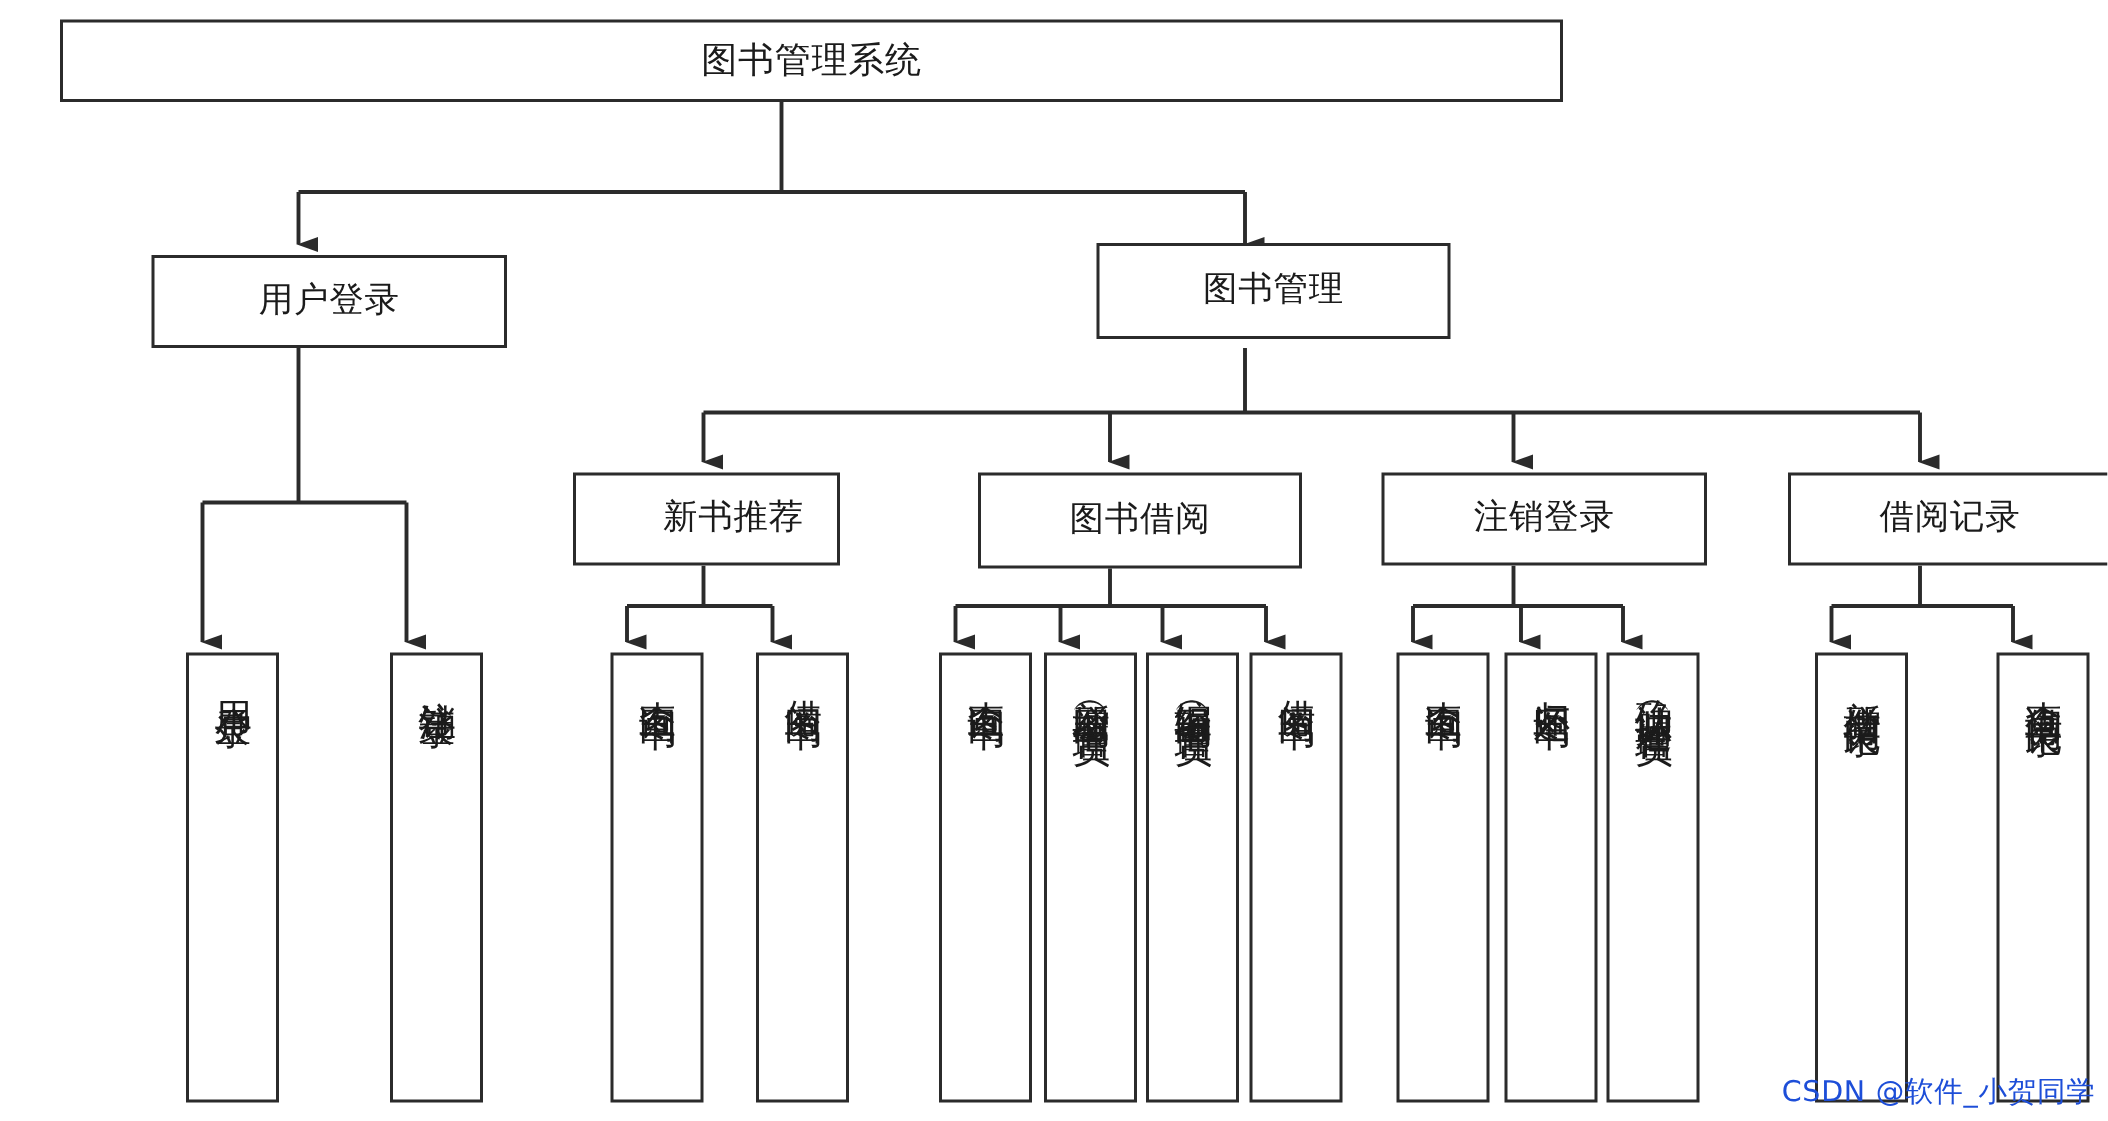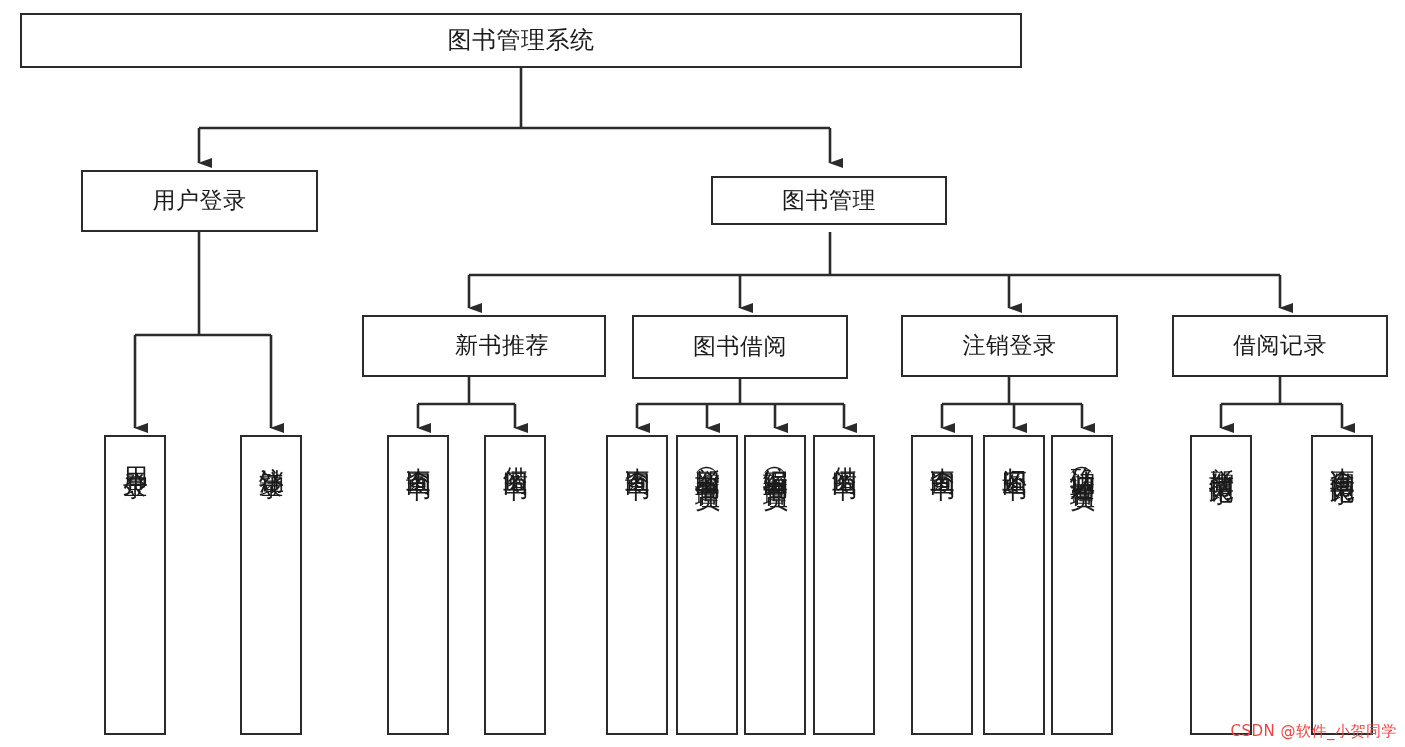--- a/index.html
+++ b/index.html
@@ -28,20 +28,21 @@
   .node {
     position: absolute;
     box-sizing: border-box;
     border: 2.5px solid #2b2b2b;
     background: #ffffff;
     display: flex;
     align-items: center;
     justify-content: center;
     color: #1b1b1b;
     letter-spacing: 0.5px;
+    margin-left: 20px;
   }
   .node.horiz {
     font-size: 23px;
     line-height: 1.1;
   }
   .node.vert {
     align-items: flex-start;
     justify-content: center;
     padding-top: 10px;
   }
@@ -53,22 +54,22 @@
     letter-spacing: 3px;
     white-space: nowrap;
   }
   .node.root {
     font-size: 24px;
   }
   .watermark {
     position: absolute;
     right: 8px;
     bottom: 6px;
-    font-size: 15px;
-    color: #ef4444;
+    font-size: 19px;
+    color: #1d4ed8;
     letter-spacing: 0.5px;
     white-space: nowrap;
   }
 </style>
 </head>
 <body>
 
 <div id="canvas">
 
   <svg class="connectors" viewBox="0 0 1405 747" xmlns="http://www.w3.org/2000/svg">
@@ -121,25 +122,25 @@
     </g>
   </svg>
 
   <div class="node horiz root" style="left:20px; top:13px; width:1002px; height:55px;">
     <span>图书管理系统</span>
   </div>
 
   <div class="node horiz" style="left:81px; top:170px; width:237px; height:62px;">
     <span>用户登录</span>
   </div>
-  <div class="node horiz" style="left:711px; top:176px; width:236px; height:49px;">
+  <div class="node horiz" style="left:711px; top:162px; width:236px; height:64px;">
     <span>图书管理</span>
   </div>
 
-  <div class="node horiz" style="left:362px; top:315px; width:244px; height:62px;padding-left:36px;">
+  <div class="node horiz" style="left:362px; top:315px; width:178px; height:62px;padding-left:36px;">
     <span>新书推荐</span>
   </div>
   <div class="node horiz" style="left:632px; top:315px; width:216px; height:64px;">
     <span>图书借阅</span>
   </div>
   <div class="node horiz" style="left:901px; top:315px; width:217px; height:62px;">
     <span>注销登录</span>
   </div>
   <div class="node horiz" style="left:1172px; top:315px; width:216px; height:62px;">
     <span>借阅记录</span>

